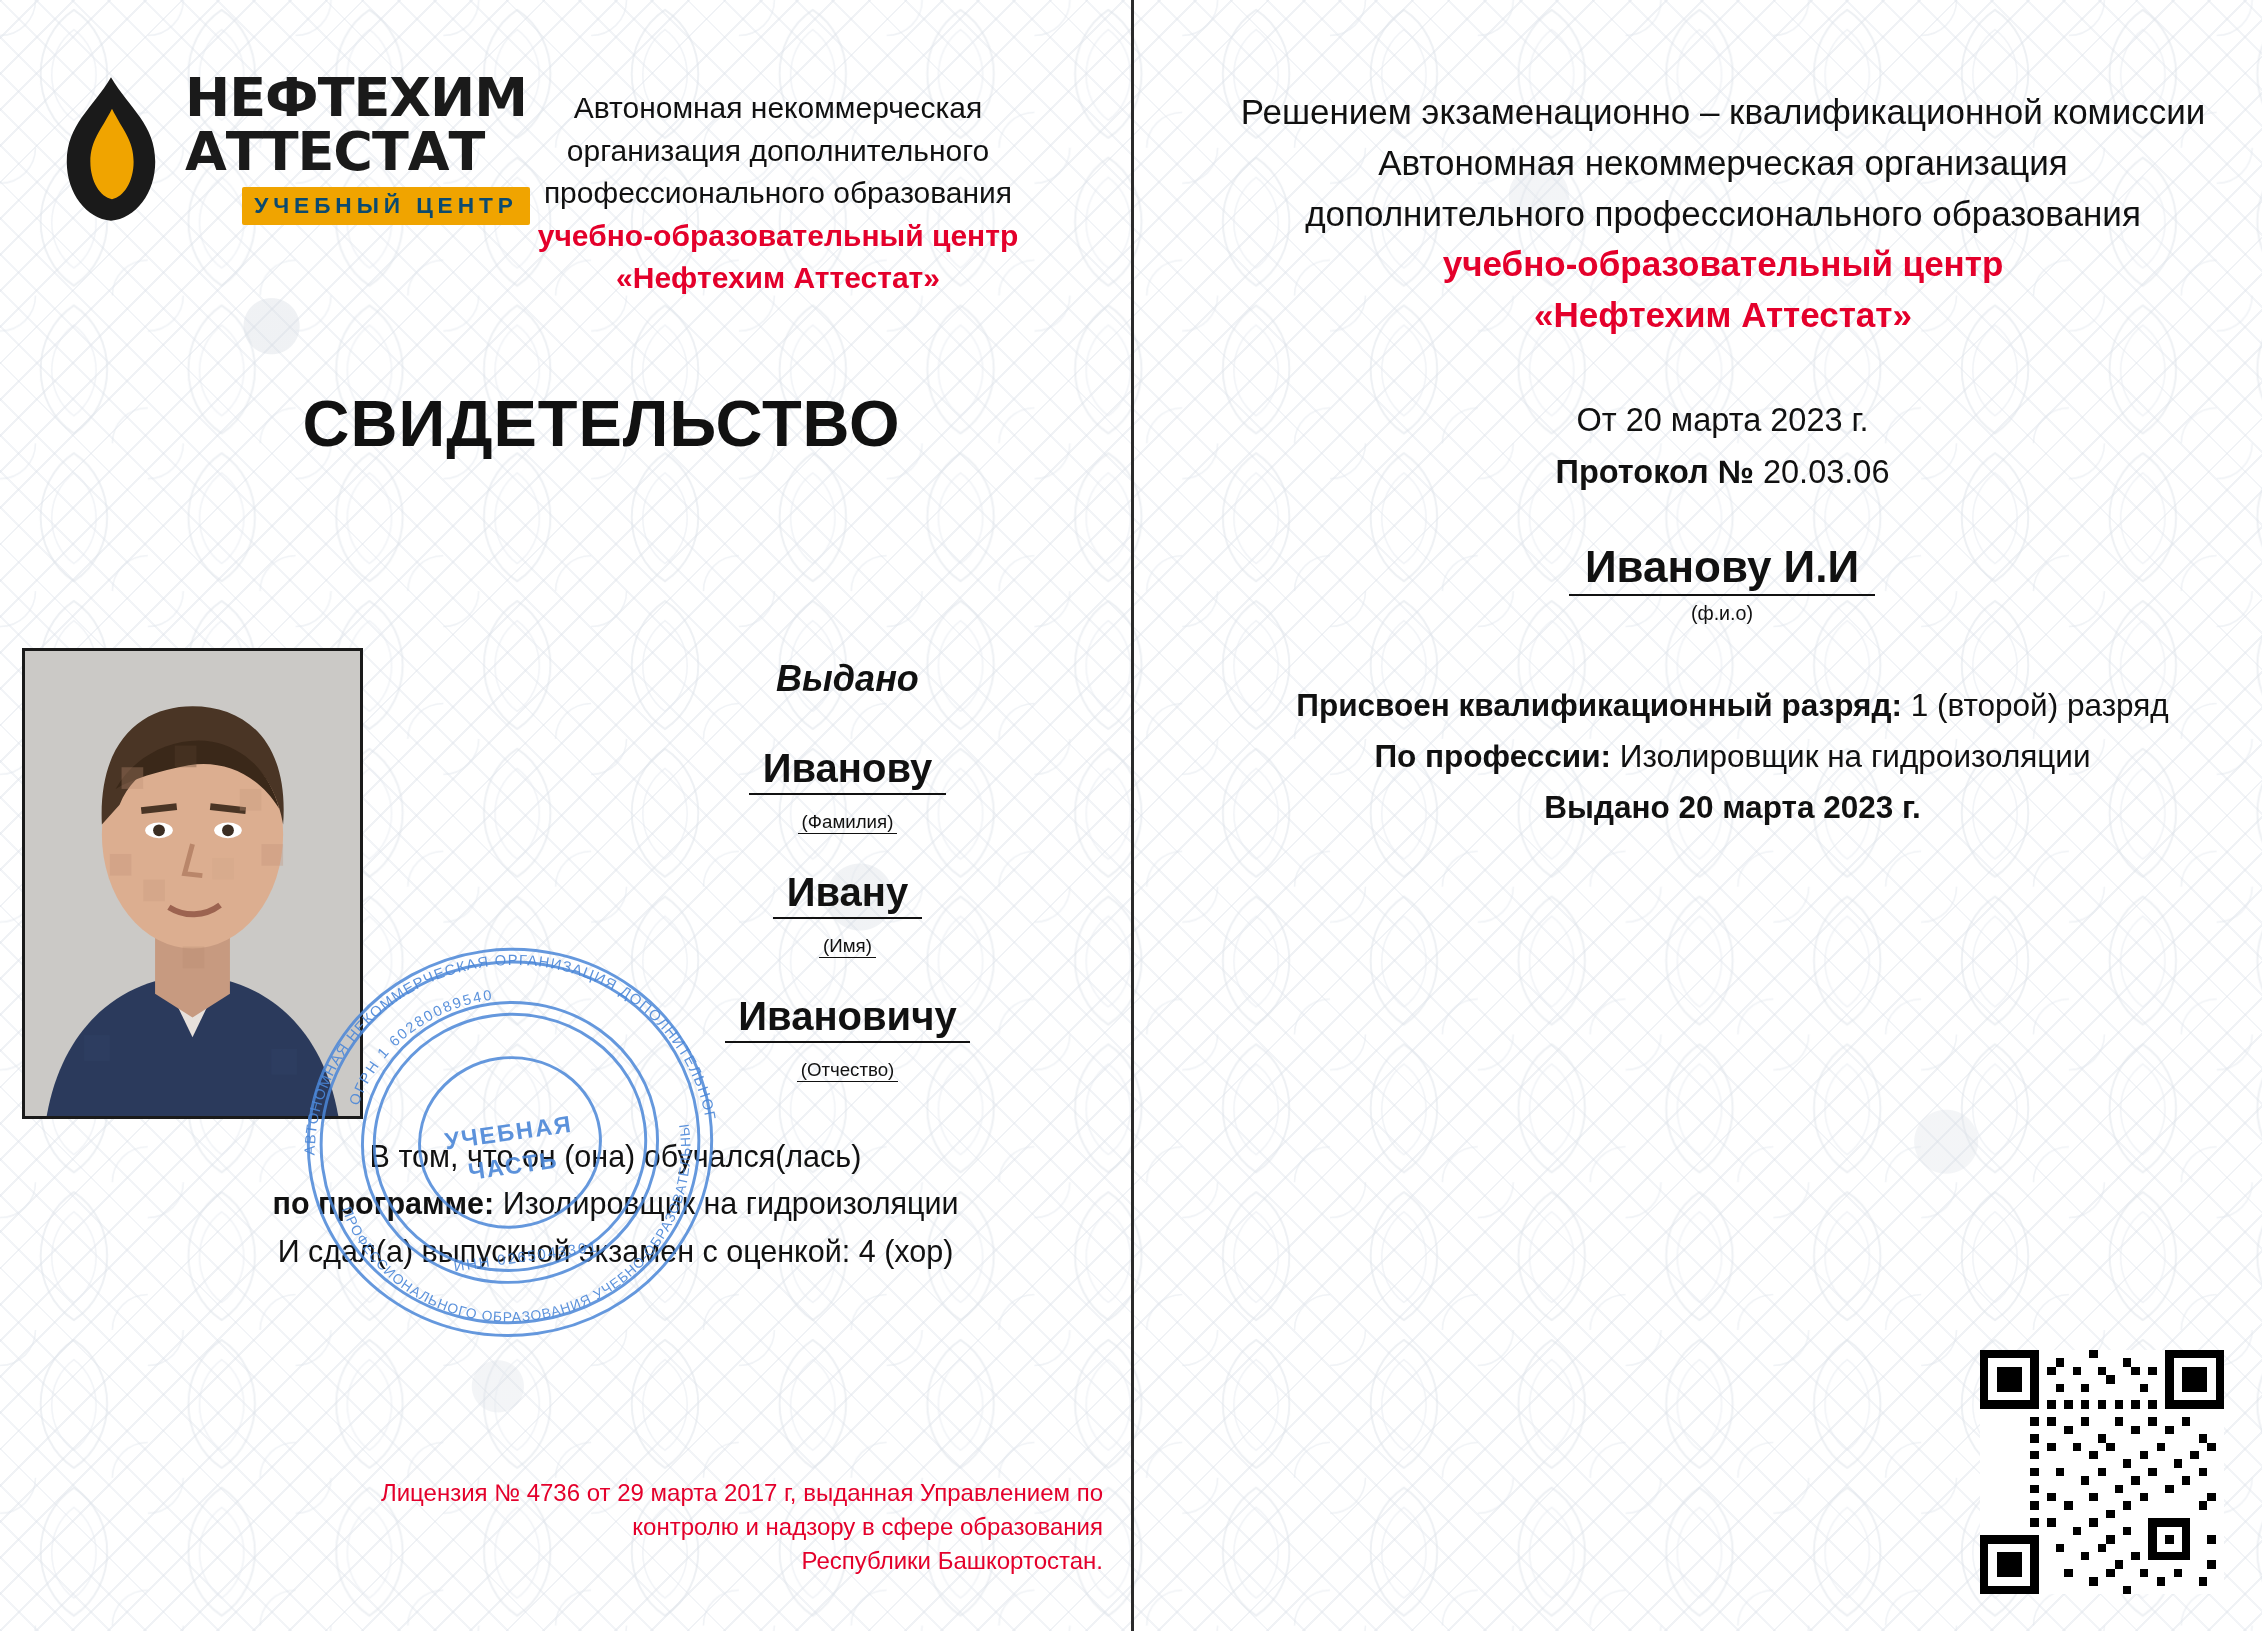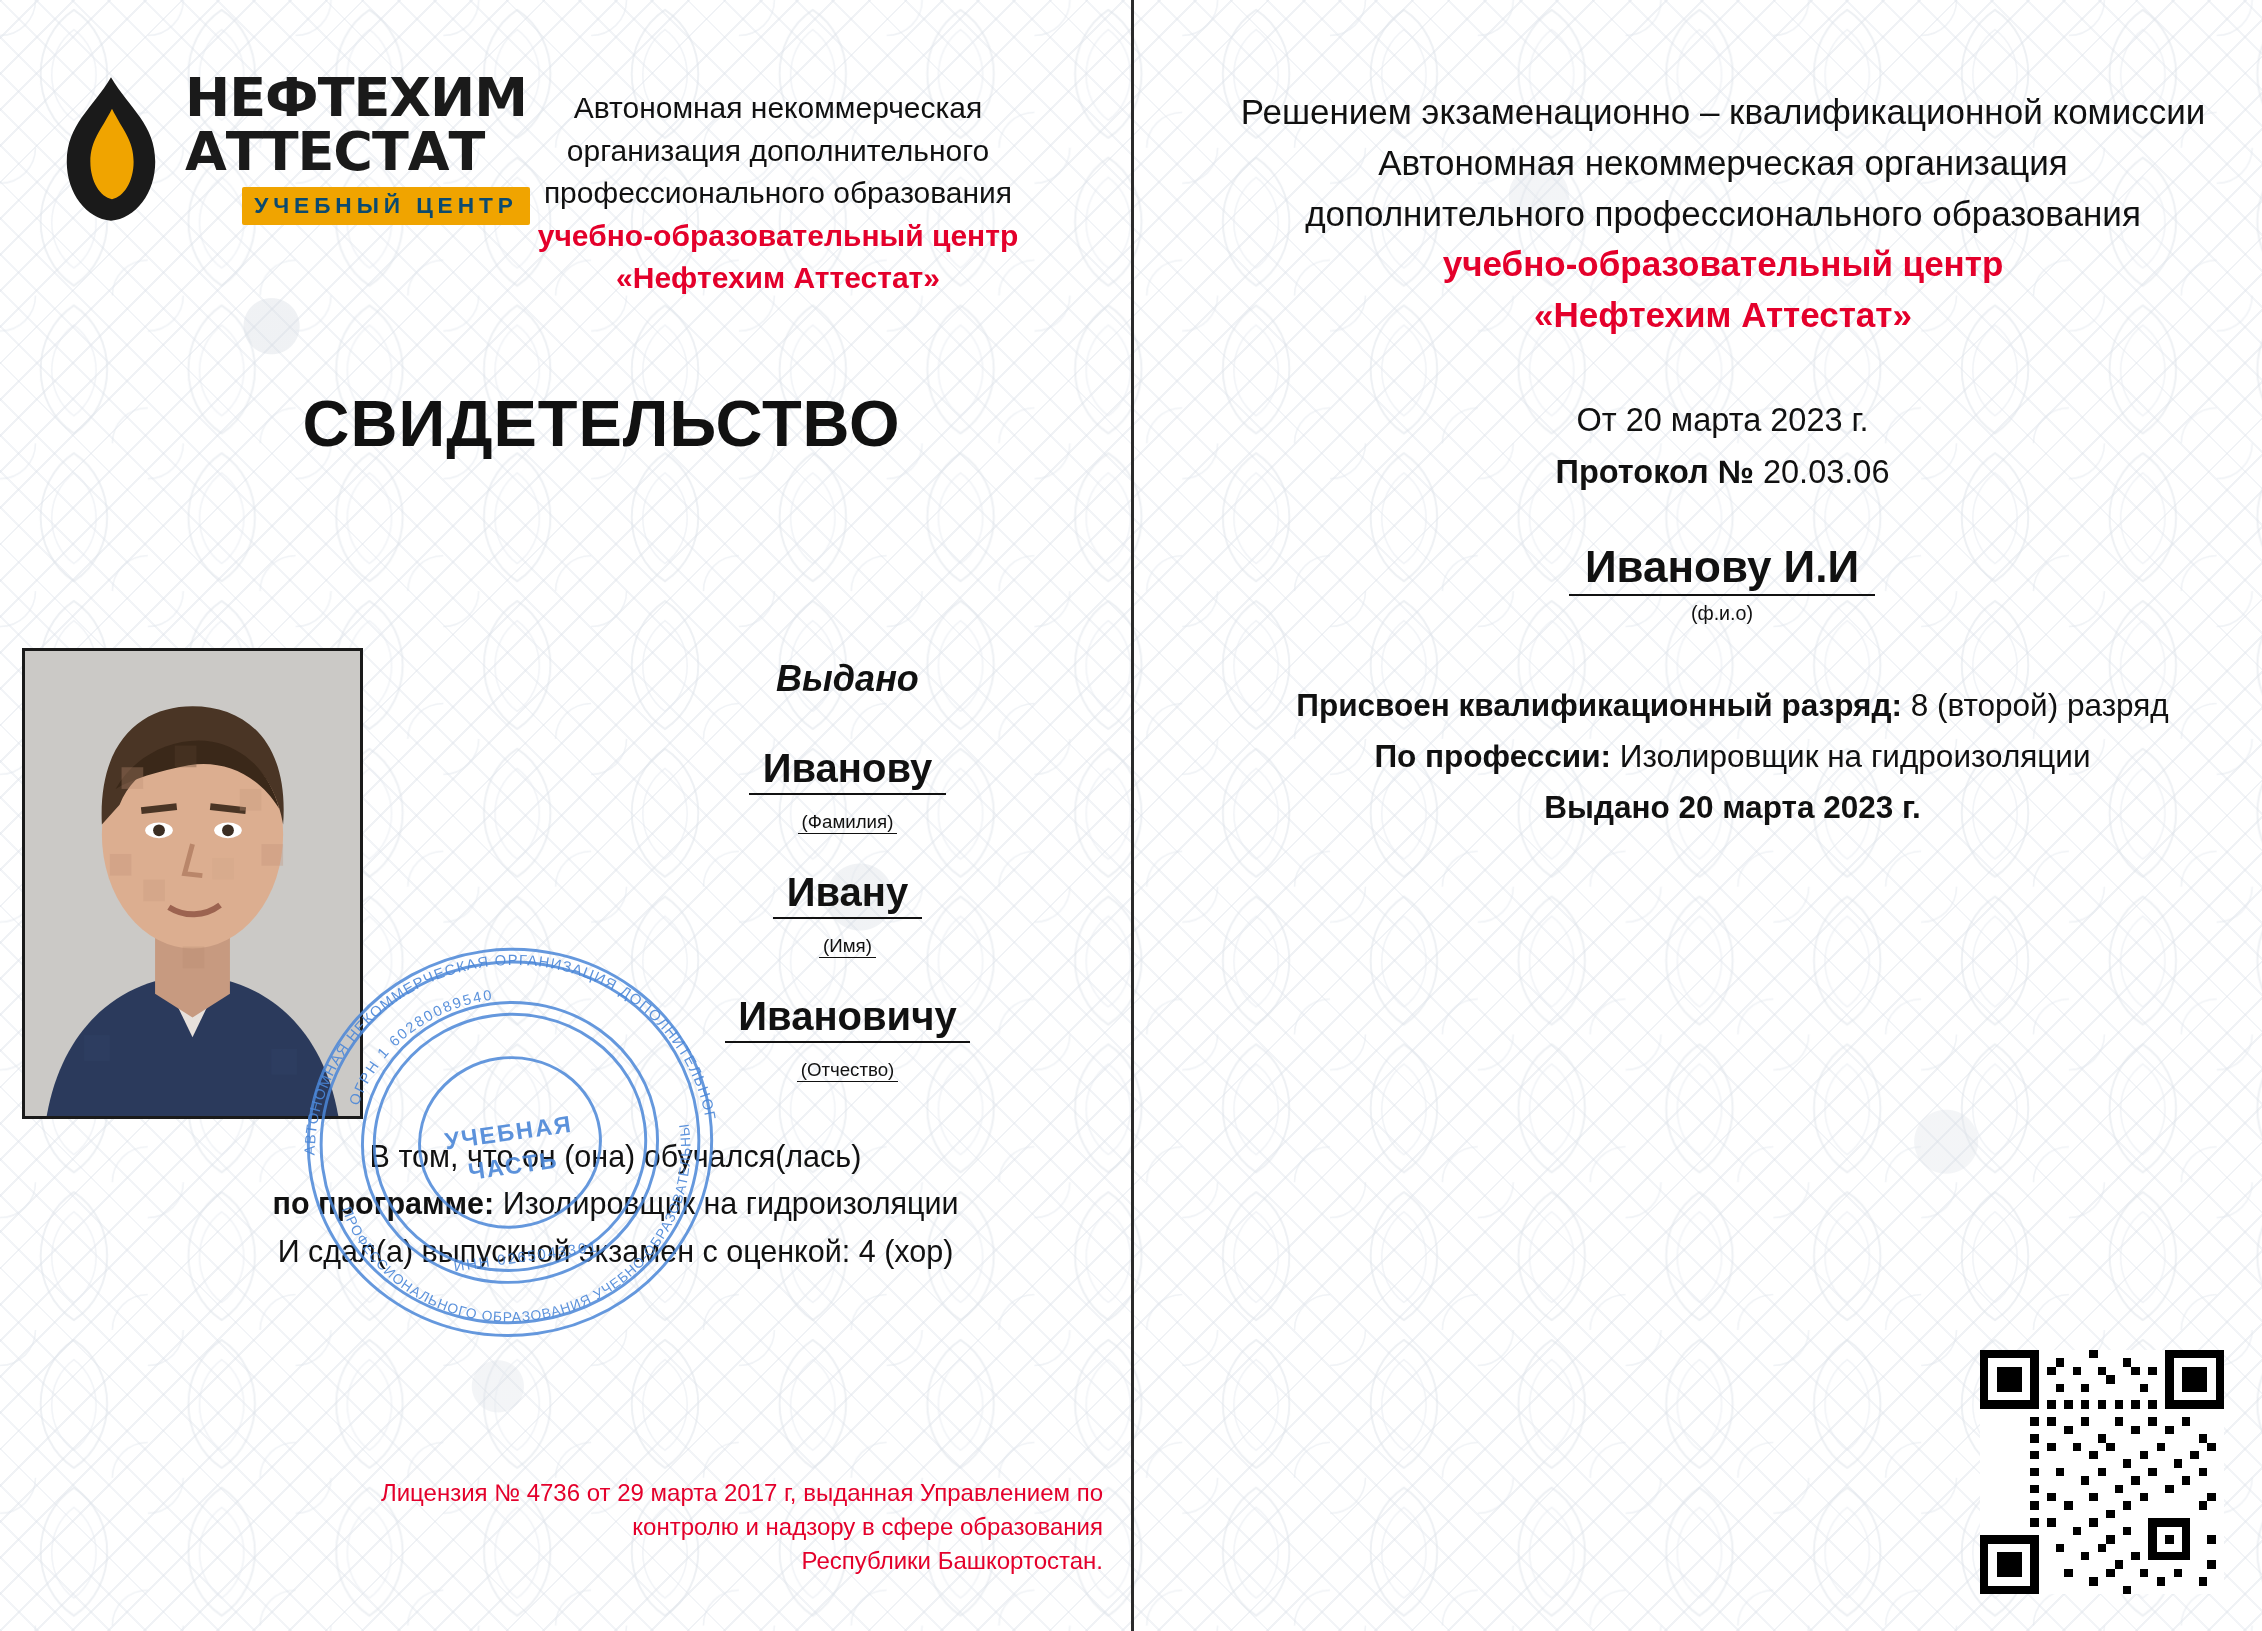--- a/index.html
+++ b/index.html
@@ -418,21 +418,21 @@
     </div>
 
     <div class="fio-block">
       <div><span class="fio-name">Иванову И.И</span></div>
       <div class="fio-cap">(ф.и.о)</div>
     </div>
 
     <div class="quals">
       <div>
         <b>Присвоен квалификационный разряд:</b>
-        <span>8 (второй) разряд</span>
+        <span>1 (второй) разряд</span>
       </div>
       <div>
         <b>По профессии:</b>
         <span>Изолировщик на гидроизоляции</span>
       </div>
       <div><b>Выдано 20 марта 2023 г.</b></div>
     </div>
 
     <svg class="qr" viewBox="0 0 29 29" shape-rendering="crispEdges">
       <rect width="29" height="29" fill="#fff"></rect>

